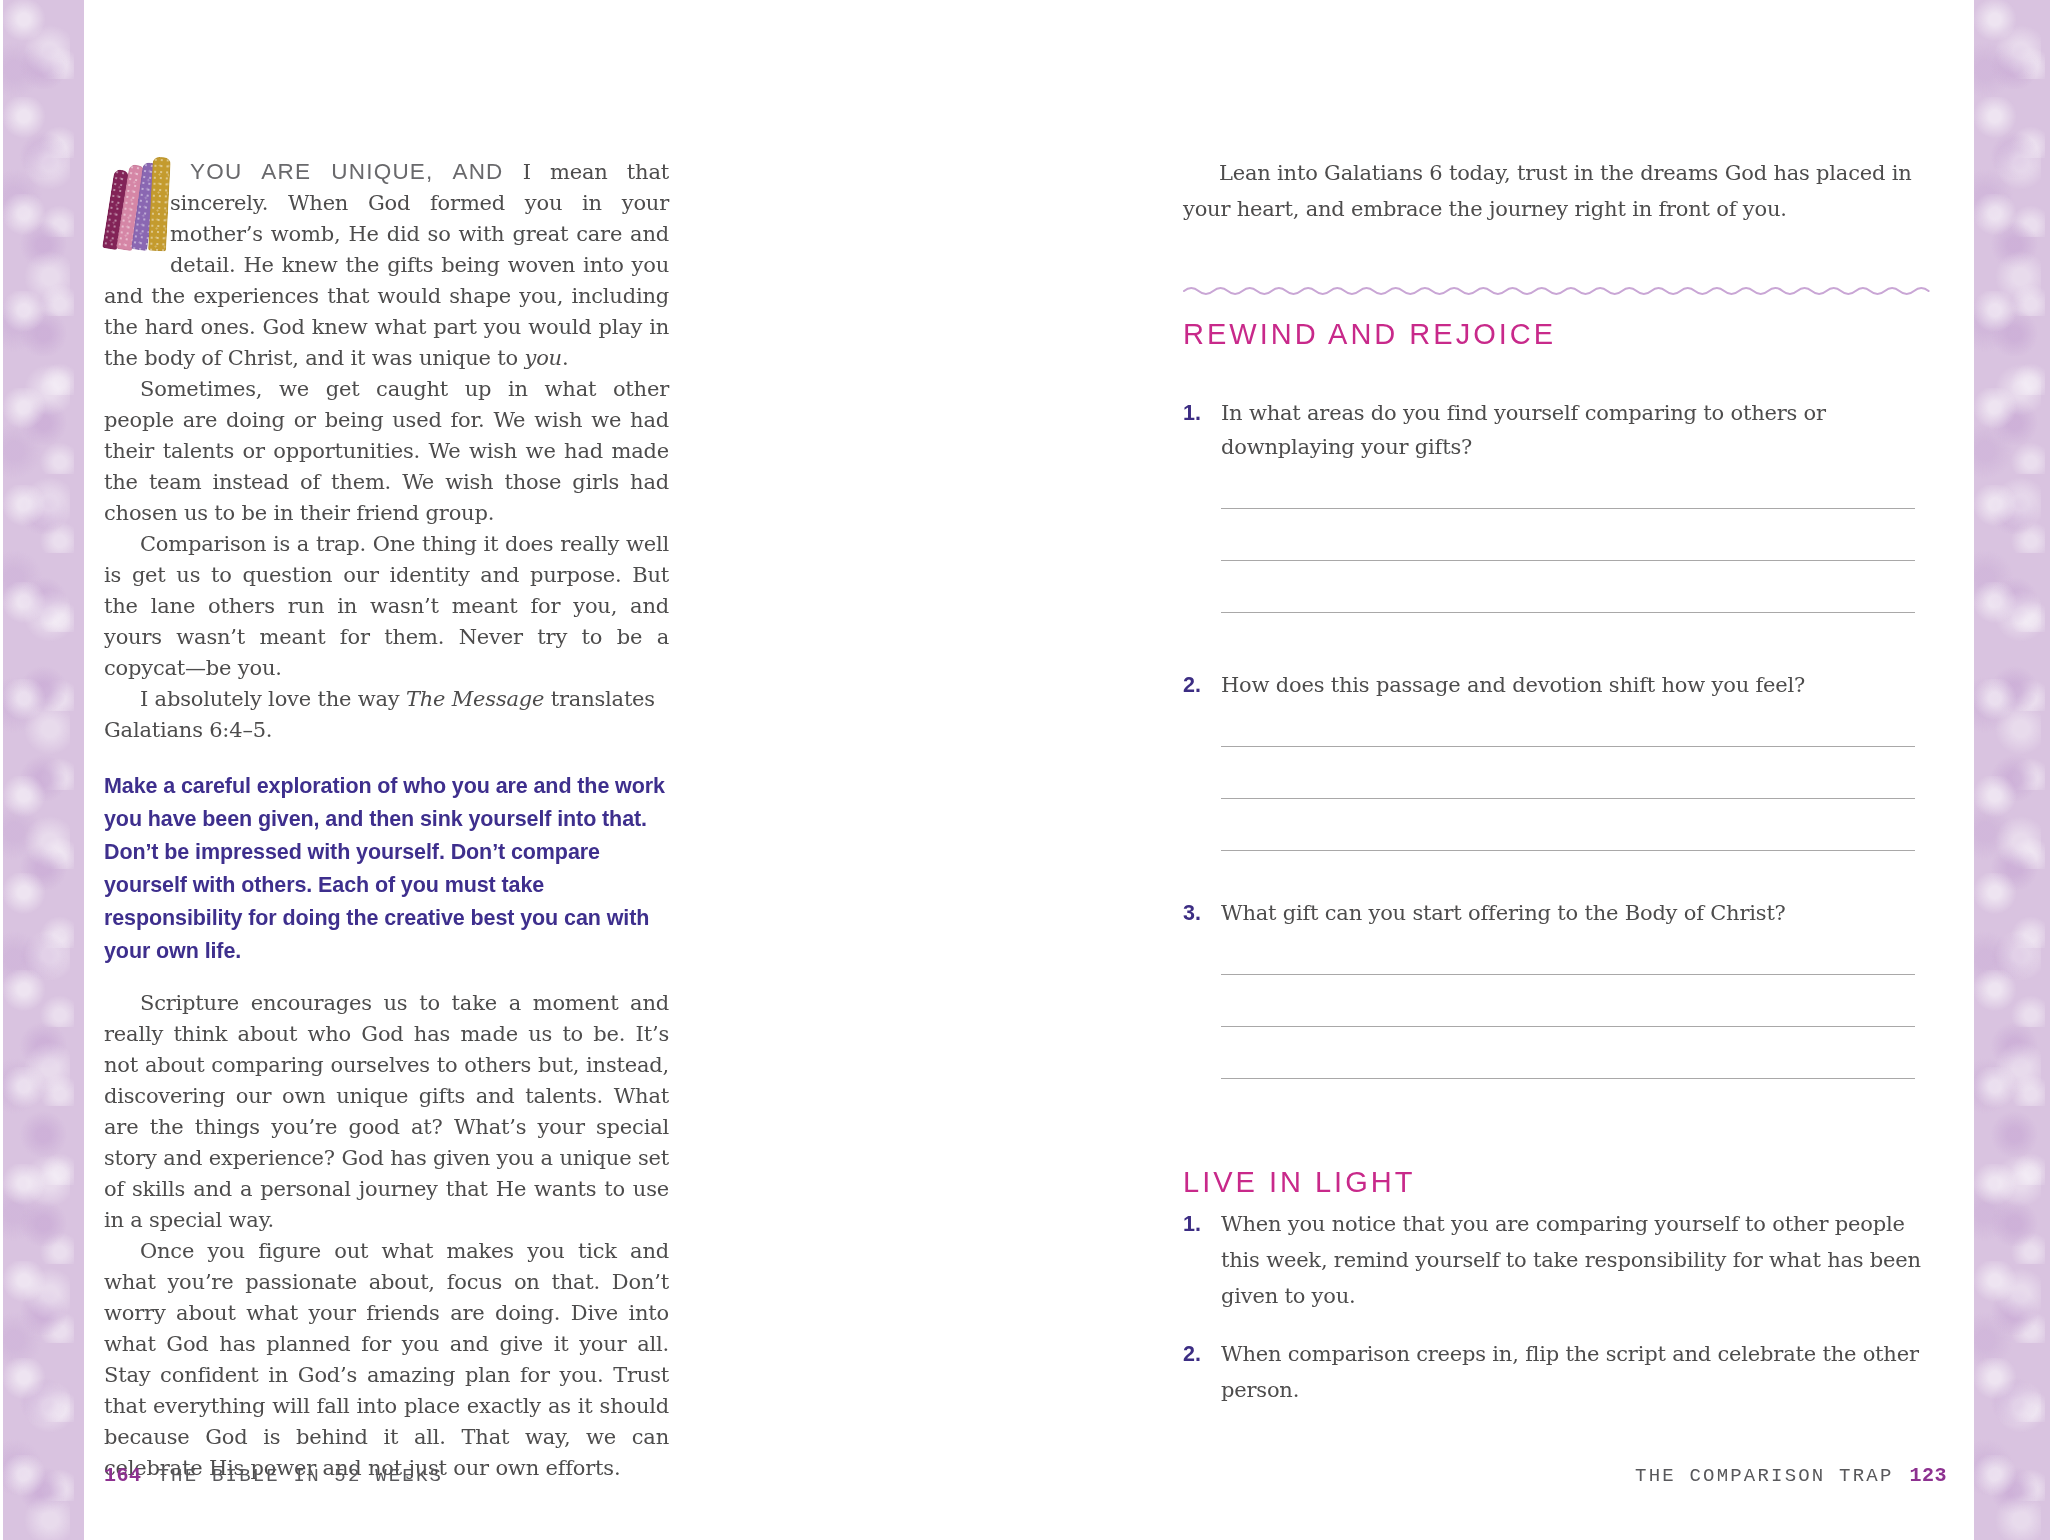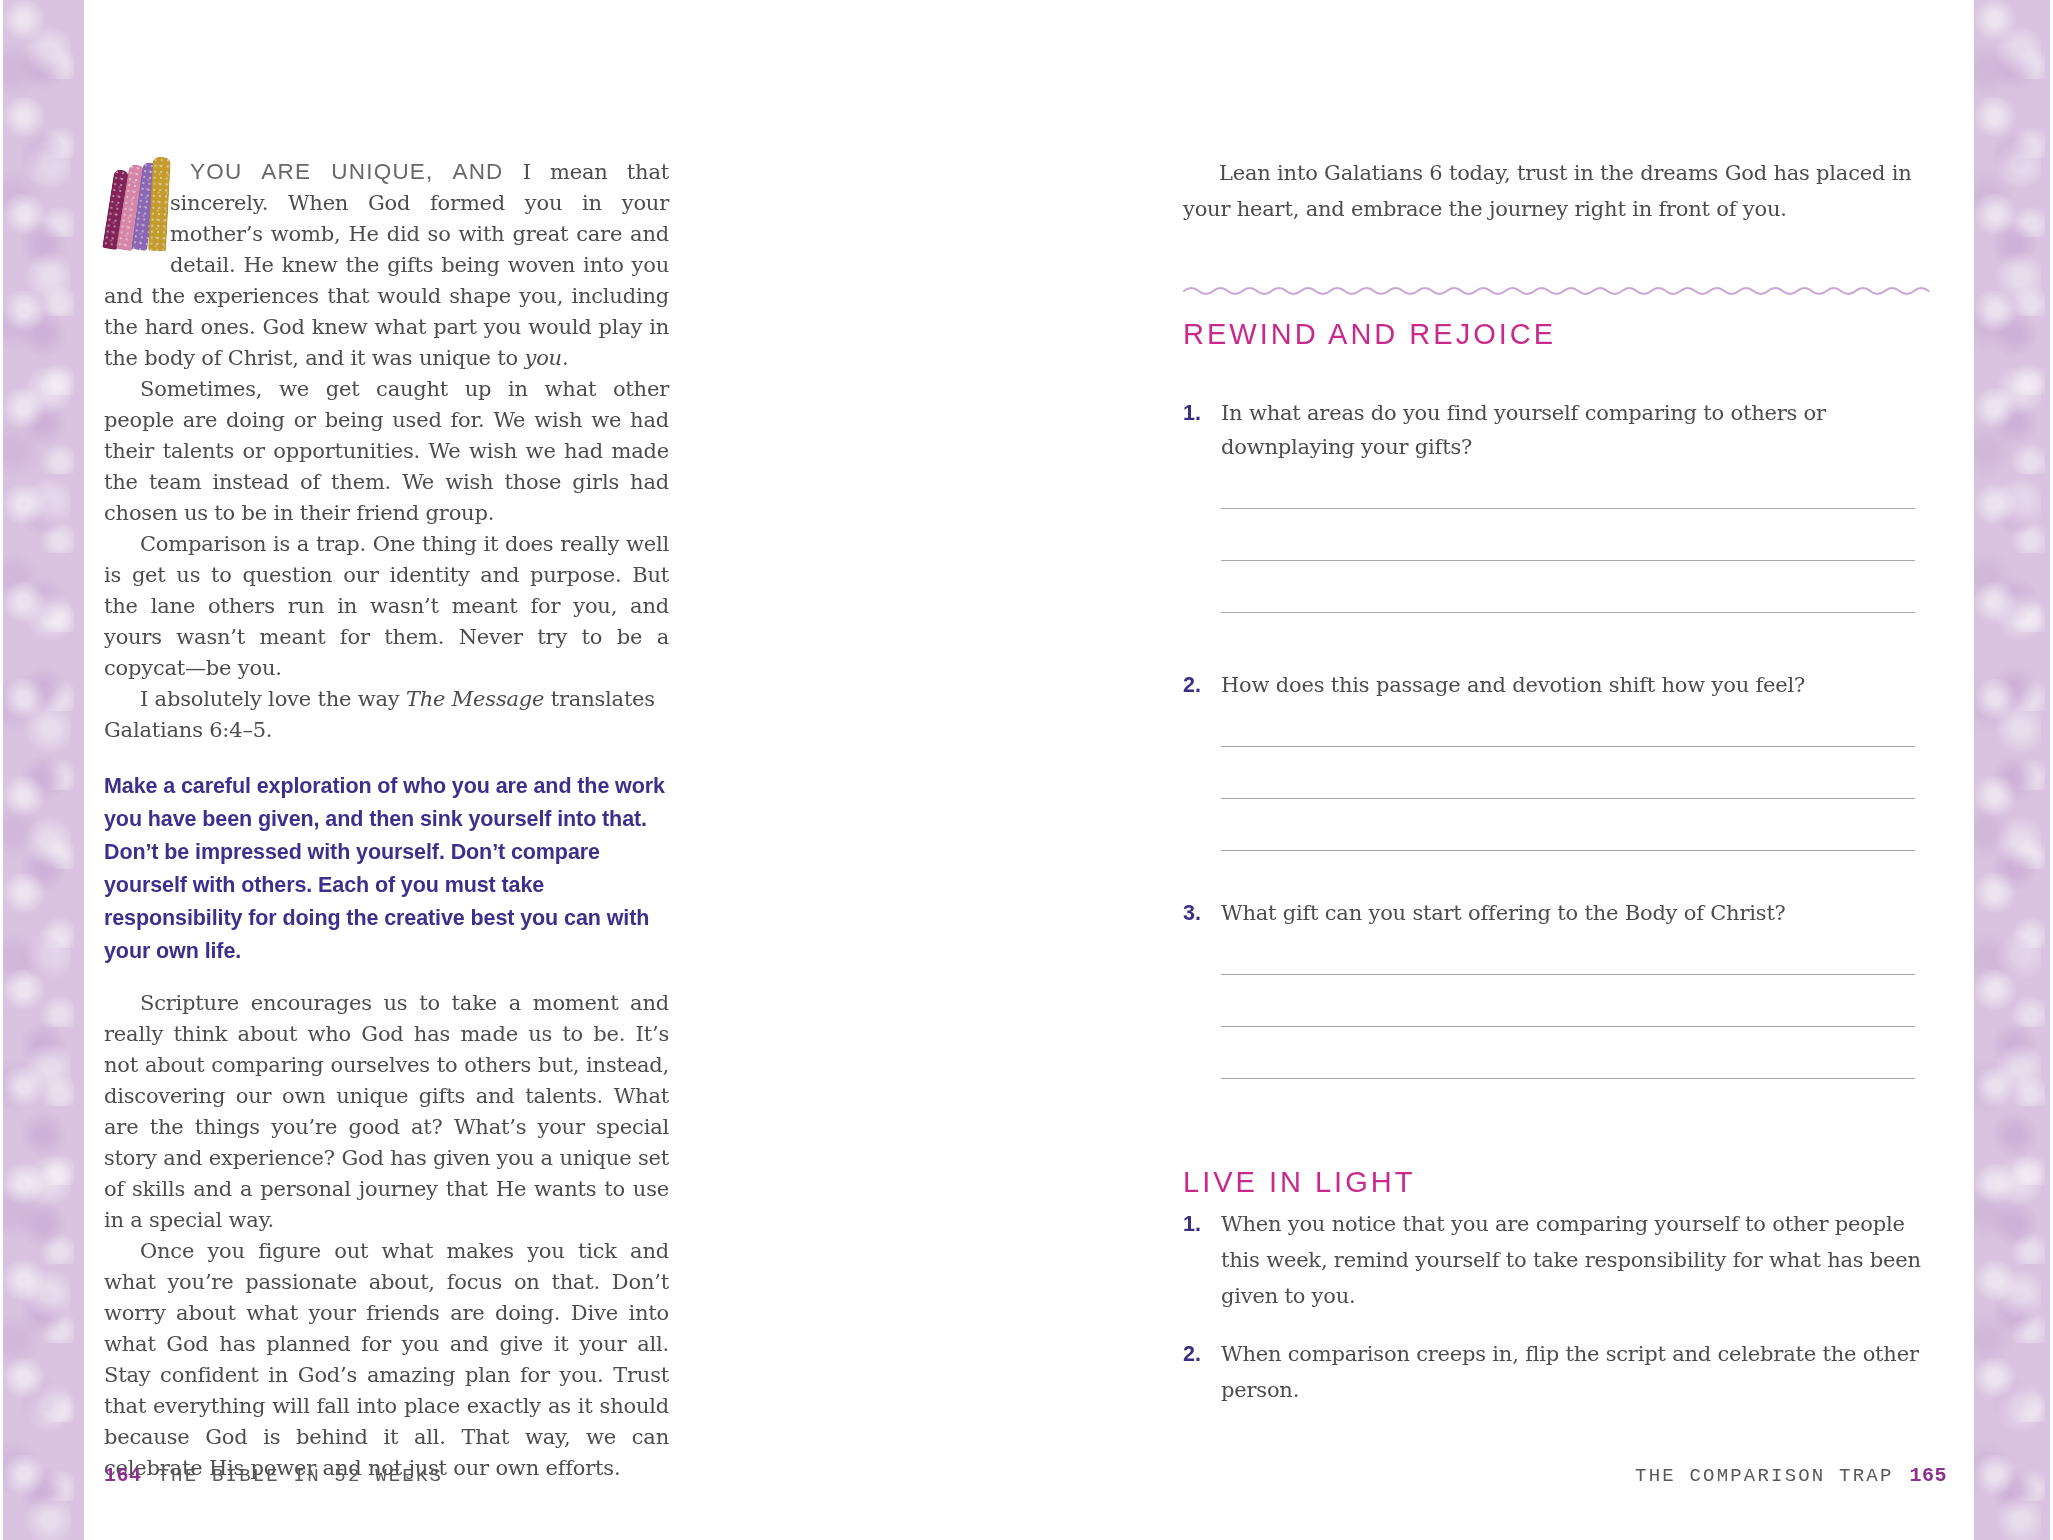--- a/index.html
+++ b/index.html
@@ -158,16 +158,16 @@
     </div>
 
     <div class="item" id="item2">
       <span class="qnum">2.</span>
       <p class="qtext">When comparison creeps in, flip the script and celebrate the other person.</p>
     </div>
 
   </section>
 
   <div class="footer" id="footer-right">
-    <span>THE COMPARISON TRAP</span><span class="num">165</span>
+    <span>THE COMPARISON TRAP</span><span class="num">123</span>
   </div>
 
 </div>
 
 </body></html>

